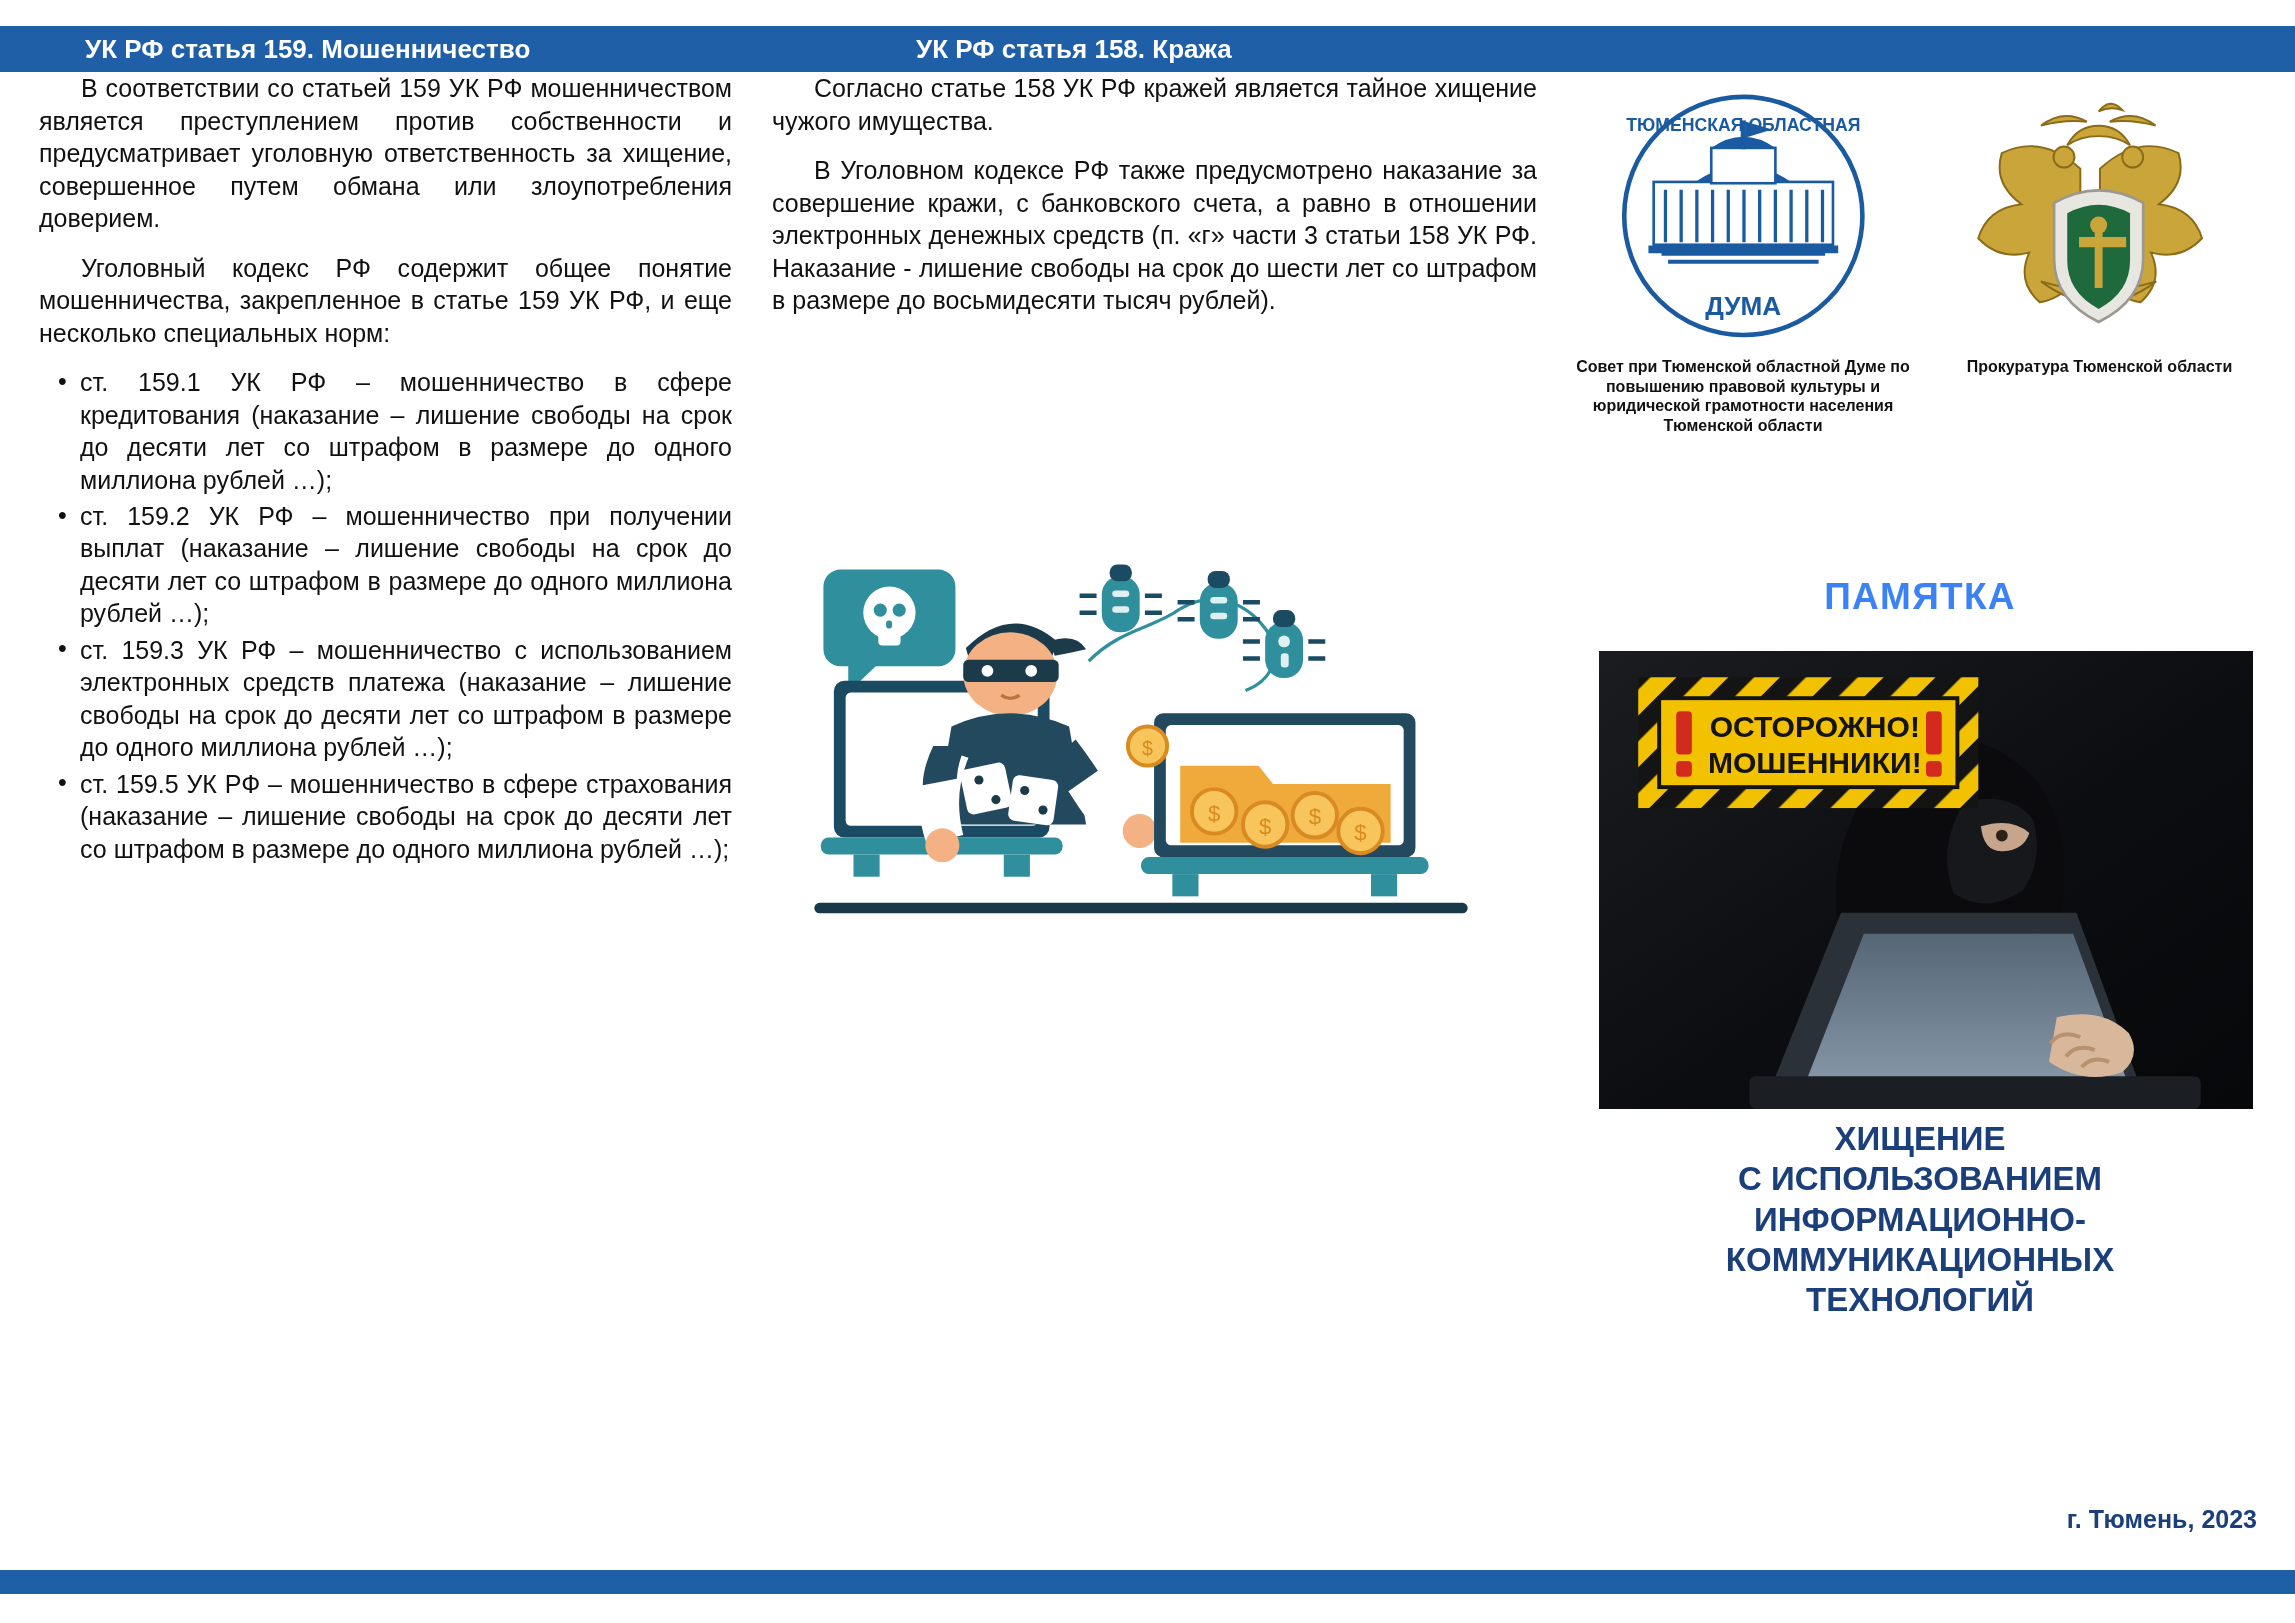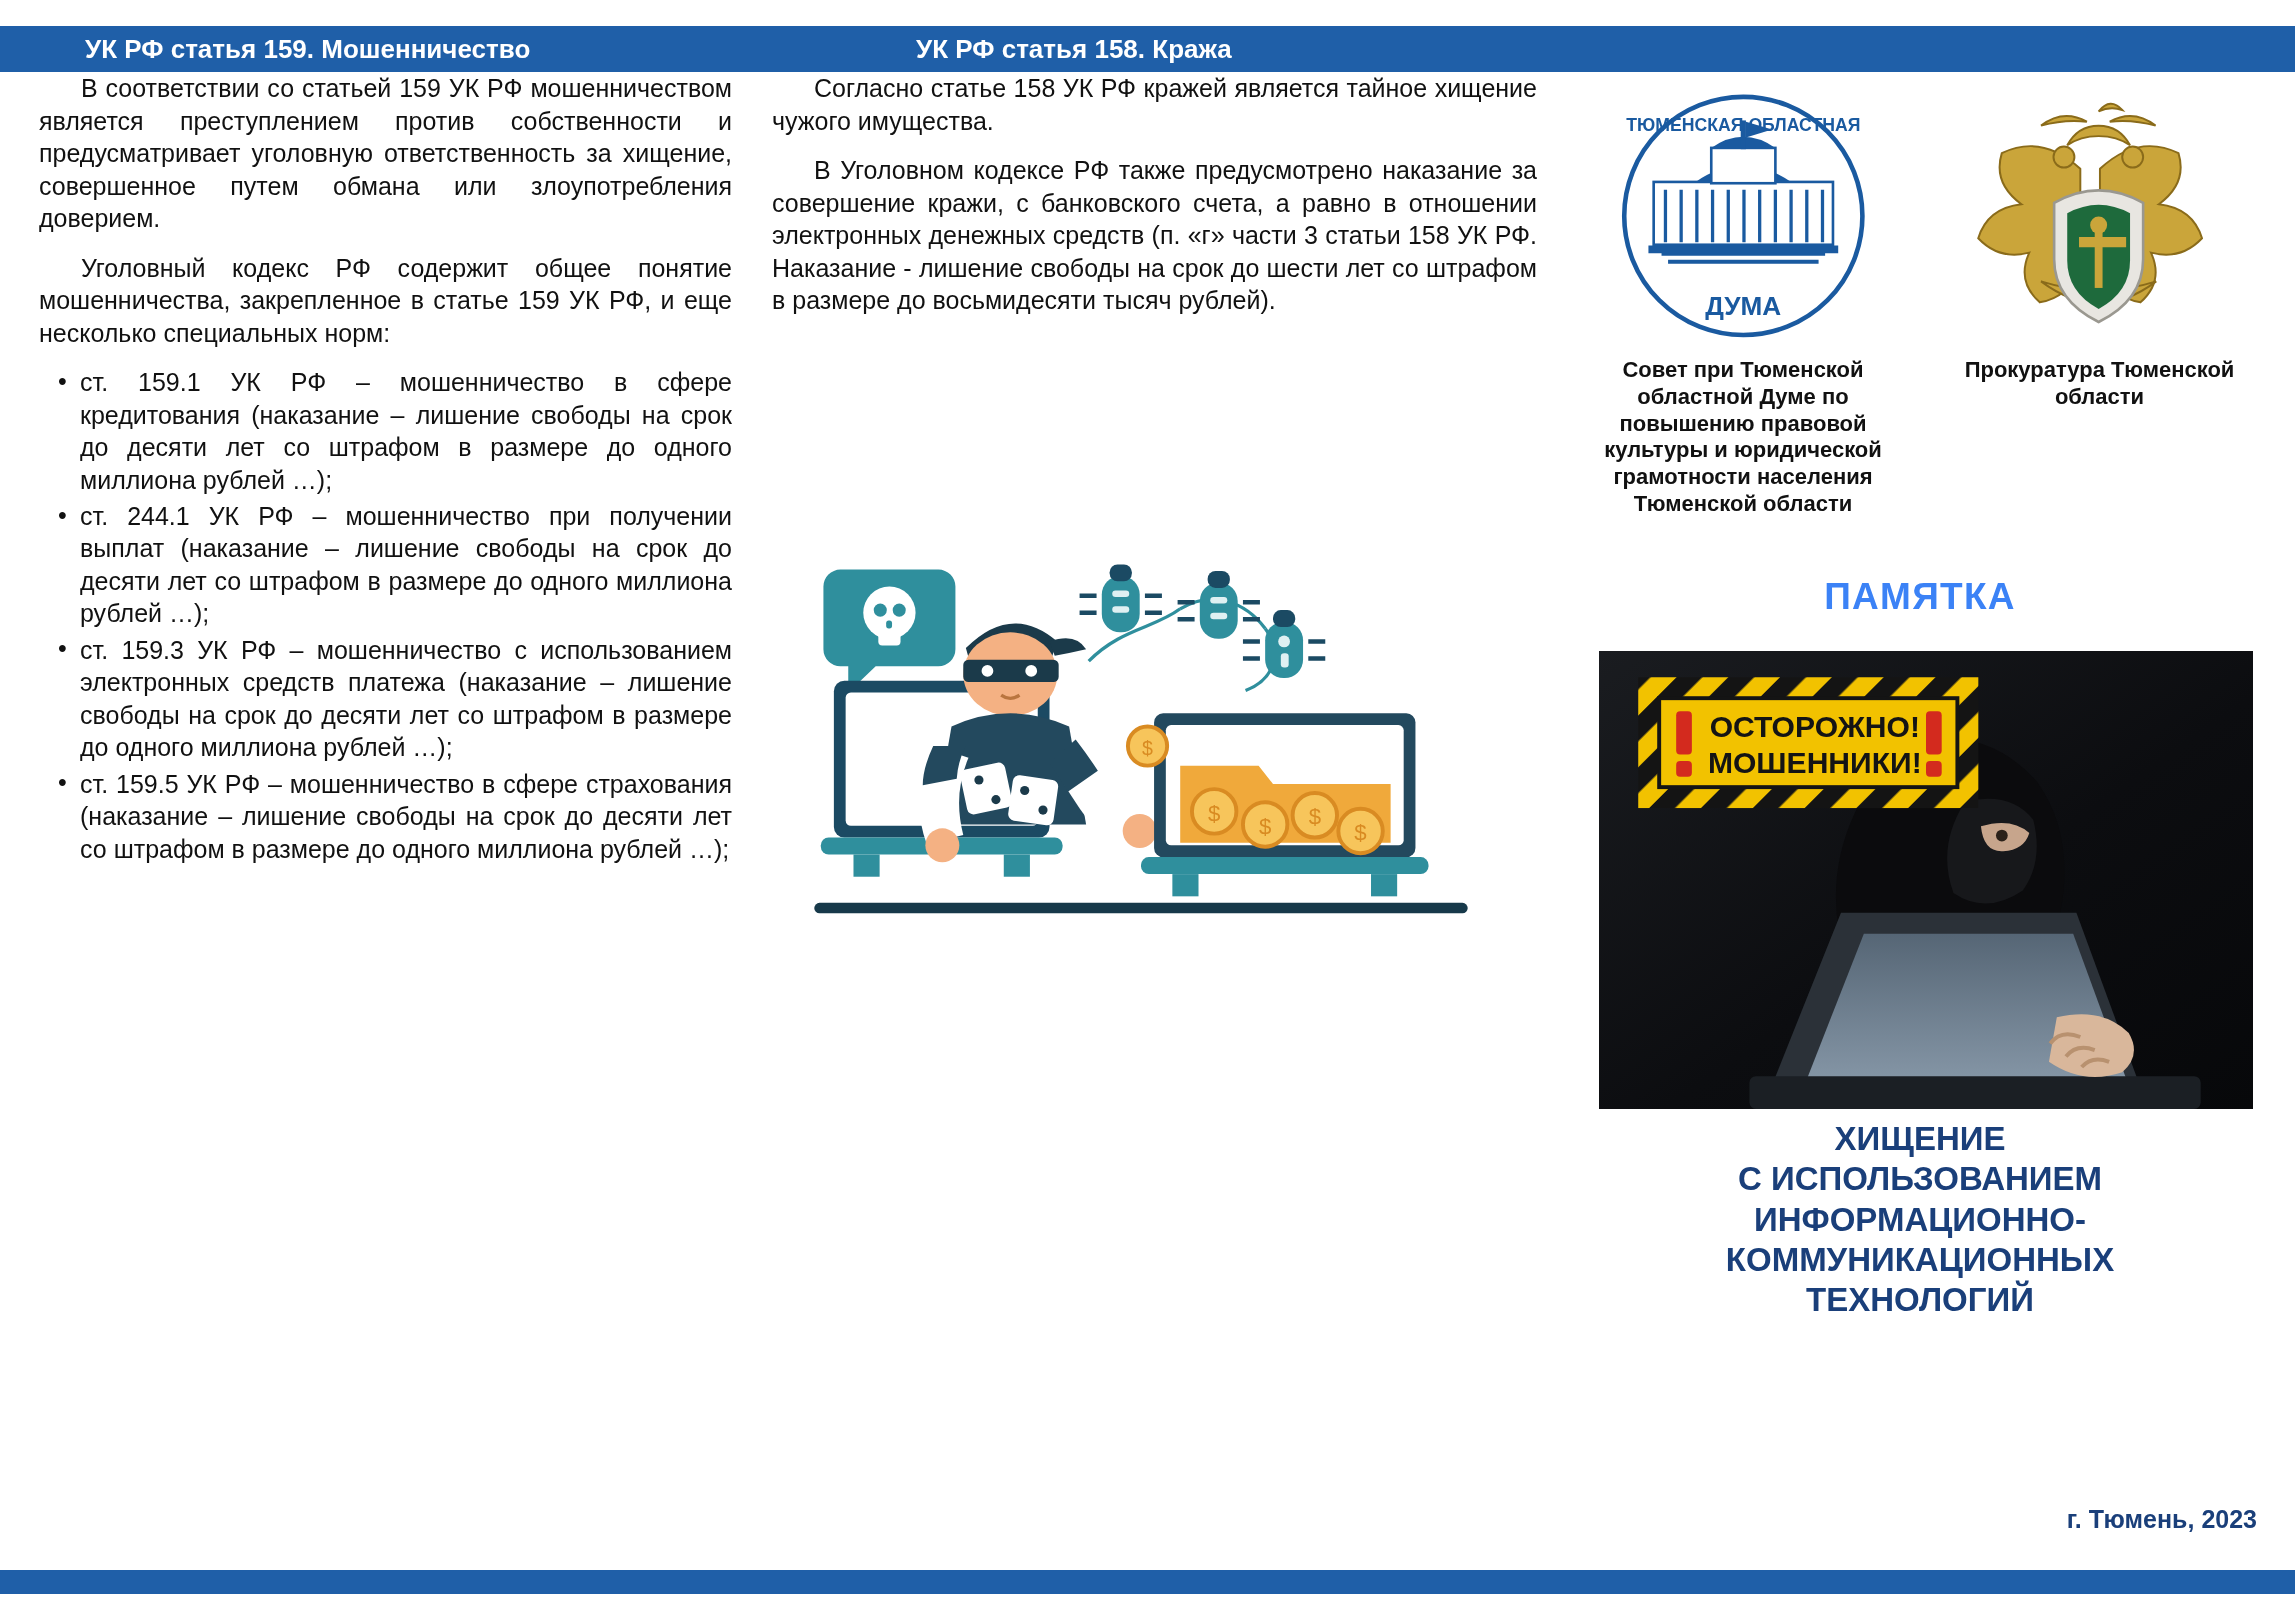--- a/index.html
+++ b/index.html
@@ -132,21 +132,21 @@
   
   .emblems {
     position: absolute;
     left: 1583px;
     top: 85px;
     width: 674px;
     height: 275px;
   }
   .emblem-caption {
     position: absolute;
-    font-size: 22px;
+    font-size: 16px;
     font-weight: bold;
     line-height: 1.22;
     text-align: center;
     color: #111111;
   }
   .cap-duma { left: 1573px; top: 357px; width: 340px; }
   .cap-prok { left: 1949px; top: 357px; width: 301px; }
 
   .pamyatka {
     position: absolute;
@@ -199,21 +199,21 @@
   <div class="top-bar"></div>
 
   <div class="col-head head-left">УК РФ статья 159. Мошенничество</div>
   <div class="col-head head-mid">УК РФ статья 158. Кража</div>
 
   <div class="col col-left">
     <p class="body-text">В соответствии со статьей 159 УК РФ мошенничеством является преступлением против собственности и предусматривает уголовную ответственность за хищение, совершенное путем обмана или злоупотребления доверием.</p>
     <p class="body-text">Уголовный кодекс РФ содержит общее понятие мошенничества, закрепленное в статье 159 УК РФ, и еще несколько специальных норм:</p>
     <ul class="norms">
       <li>ст. 159.1 УК РФ – мошенничество в сфере кредитования (наказание – лишение свободы на срок до десяти лет со штрафом в размере до одного миллиона рублей …);</li>
-      <li>ст. 244.1 УК РФ – мошенничество при получении выплат (наказание – лишение свободы на срок до десяти лет со штрафом в размере до одного миллиона рублей …);</li>
+      <li>ст. 159.2 УК РФ – мошенничество при получении выплат (наказание – лишение свободы на срок до десяти лет со штрафом в размере до одного миллиона рублей …);</li>
       <li>ст. 159.3 УК РФ – мошенничество с использованием электронных средств платежа (наказание – лишение свободы на срок до десяти лет со штрафом в размере до одного миллиона рублей …);</li>
       <li>ст. 159.5 УК РФ – мошенничество в сфере страхования (наказание – лишение свободы на срок до десяти лет со штрафом в размере до одного миллиона рублей …);</li>
     </ul>
   </div>
 
   <div class="col col-mid">
     <p class="body-text">Согласно статье 158 УК РФ кражей является тайное хищение чужого имущества.</p>
     <p class="body-text">В Уголовном кодексе РФ также предусмотрено наказание за совершение кражи, с банковского счета, а равно в отношении электронных денежных средств (п. «г» части 3 статьи 158 УК РФ. Наказание - лишение свободы на срок до шести лет со штрафом в размере до восьмидесяти тысяч рублей).</p>
   </div>
 

